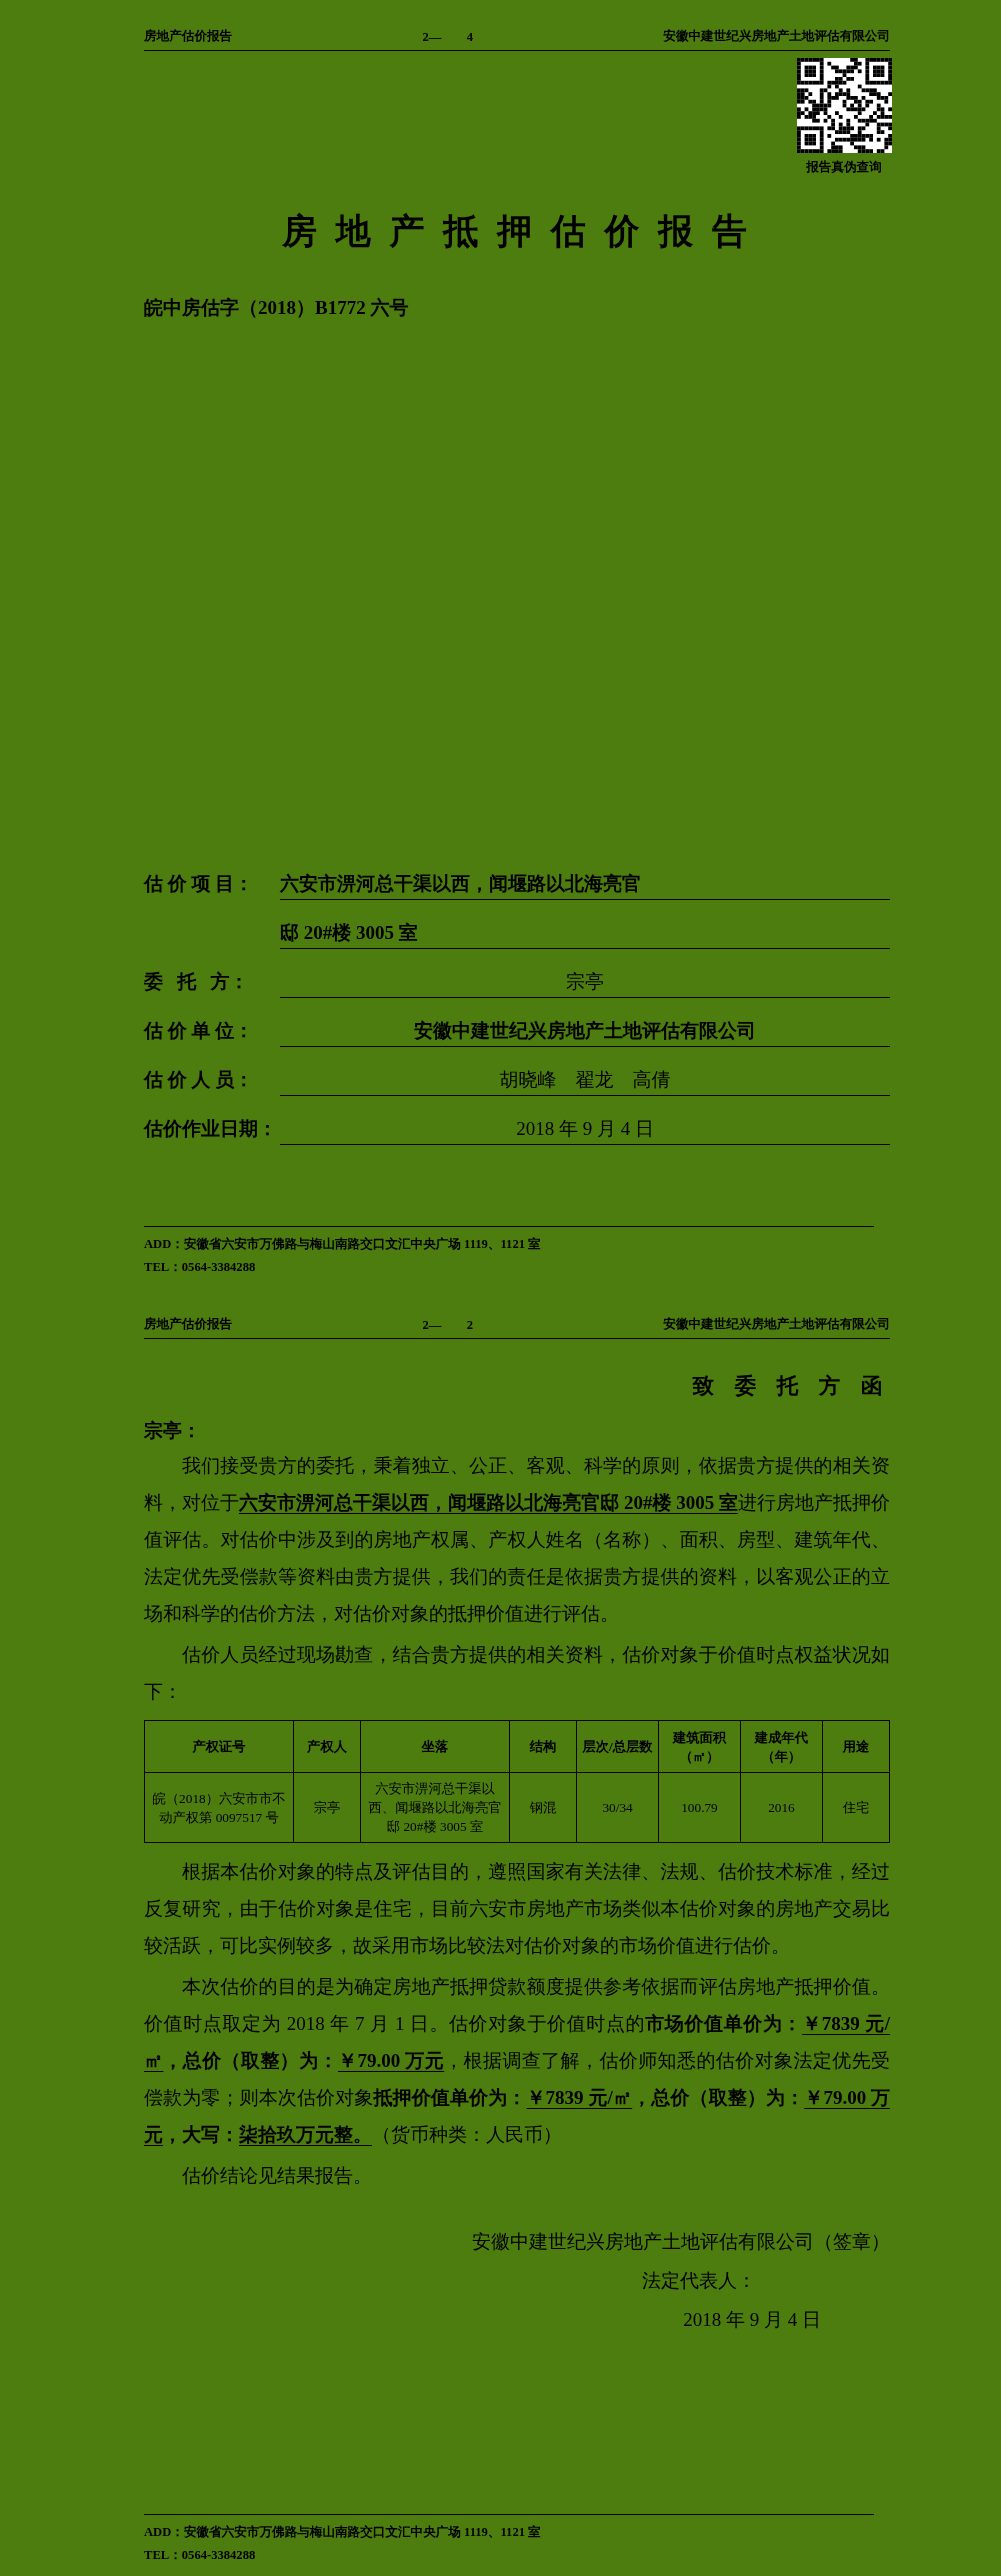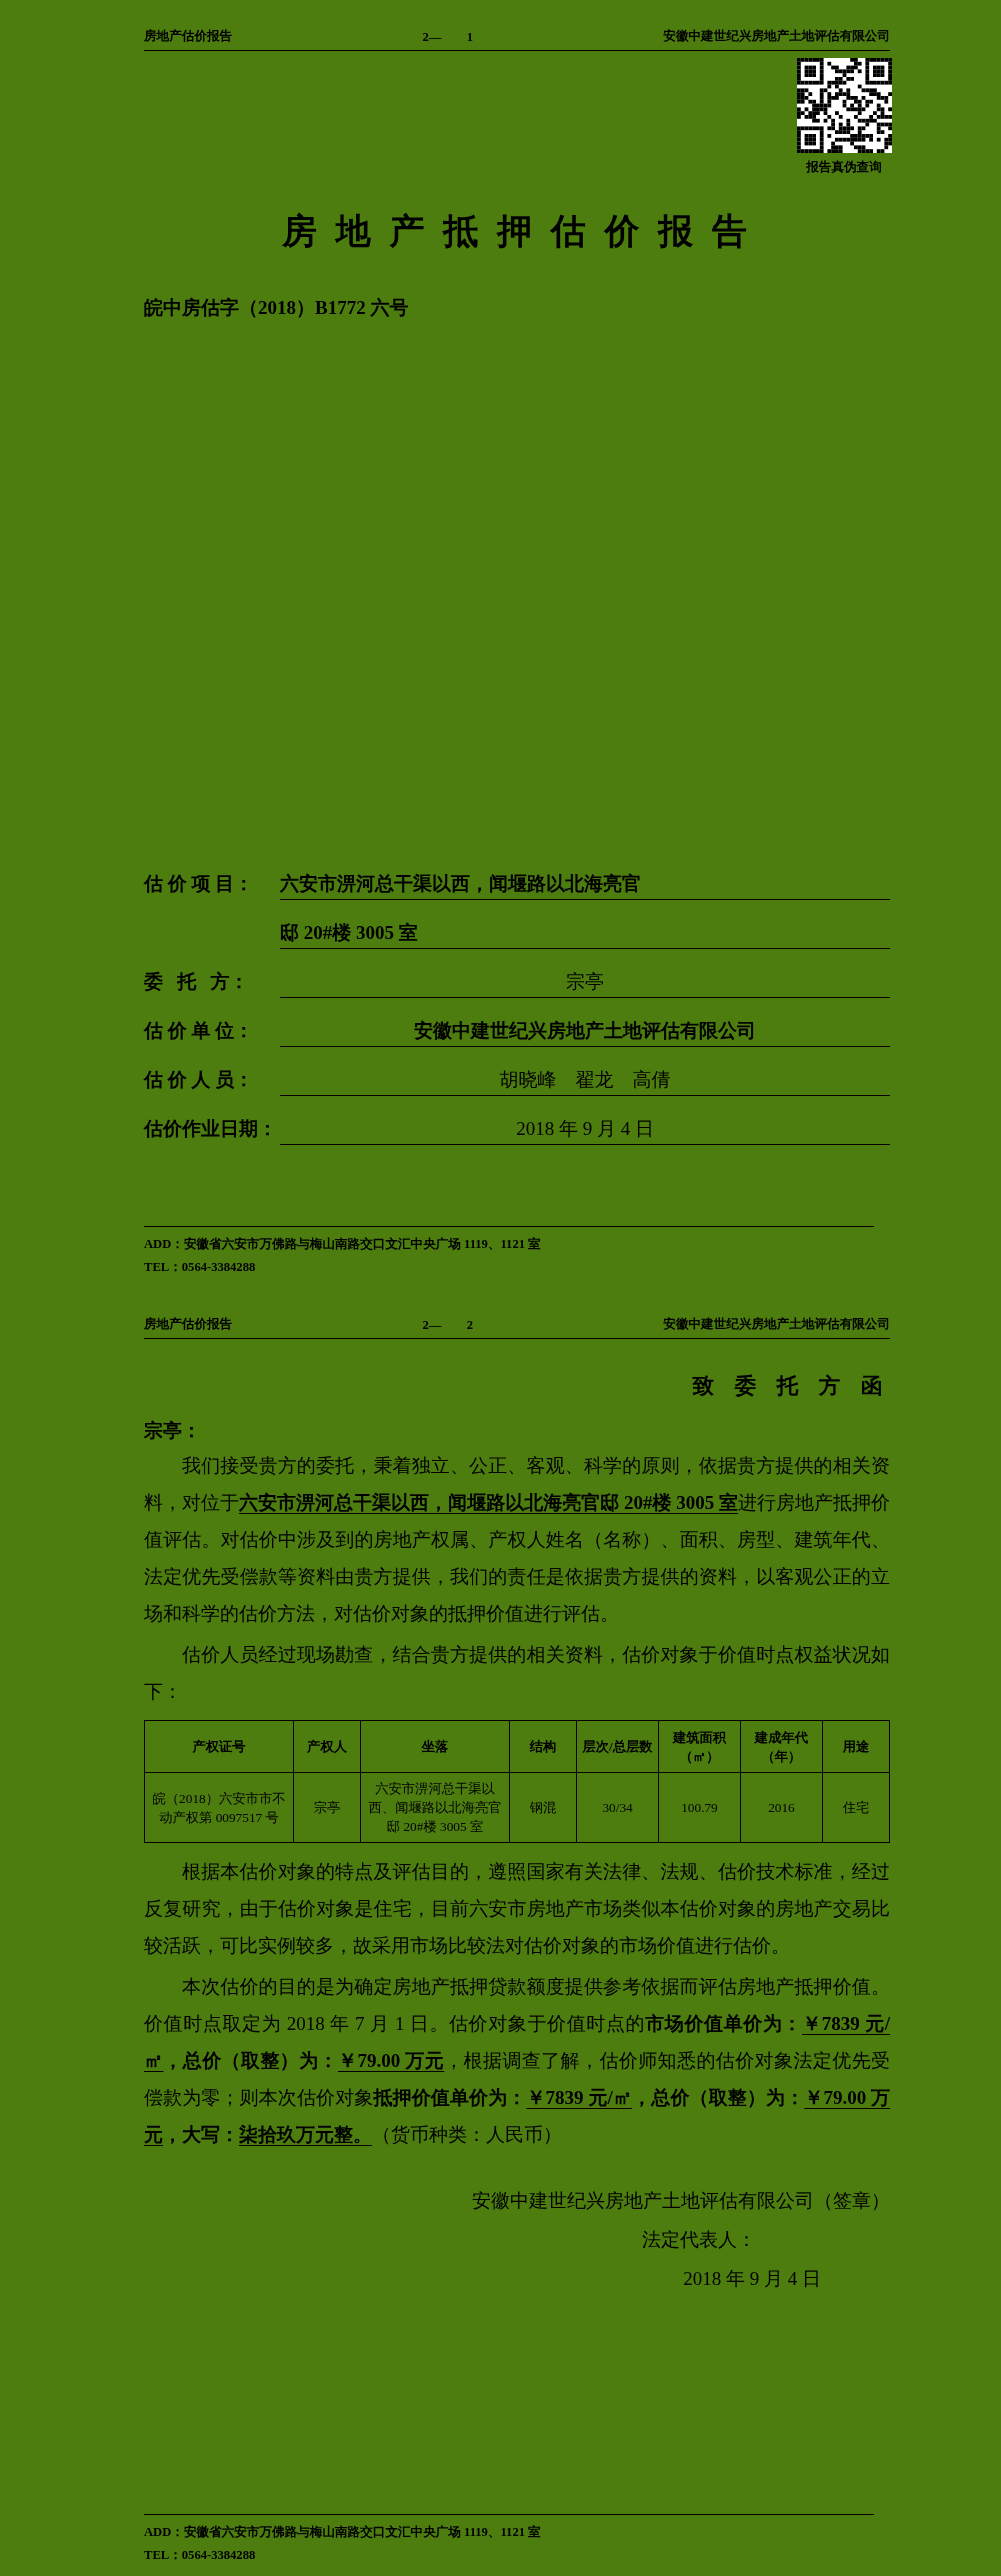--- a/index.html
+++ b/index.html
@@ -35,21 +35,21 @@
   .sig{margin-top:28px;font-size:19px;line-height:39px;text-align:right;}
   .sig-legal{padding-right:134px;}
   .sig-date{padding-right:69px;}
 </style>
 </head>
 <body>
 
 <div class="page">
   <div class="page-header">
     <span>房地产估价报告</span>
-    <span class="hdr-center">2—        1</span>
+    <span class="hdr-center">2—        4</span>
     <span>安徽中建世纪兴房地产土地评估有限公司</span>
   </div>
 
   <div class="qr-wrap">
     <svg xmlns="http://www.w3.org/2000/svg" viewBox="0 0 150 150">
         <rect width="150" height="150" fill="#fff"></rect>
         <rect x="0" y="0" width="6" height="6" fill="#000"></rect>
         <rect x="6" y="0" width="6" height="6" fill="#000"></rect>
         <rect x="12" y="0" width="6" height="6" fill="#000"></rect>
         <rect x="18" y="0" width="6" height="6" fill="#000"></rect>
@@ -434,20 +434,21 @@
           <td>30/34</td>
           <td>100.79</td>
           <td>2016</td>
           <td>住宅</td>
         </tr>
       </tbody>
   </table>
 
   <p class="body-p">根据本估价对象的特点及评估目的，遵照国家有关法律、法规、估价技术标准，经过反复研究，由于估价对象是住宅，目前六安市房地产市场类似本估价对象的房地产交易比较活跃，可比实例较多，故采用市场比较法对估价对象的市场价值进行估价。</p>
   <p class="body-p"><span>本次估价的目的是为确定房地产抵押贷款额度提供参考依据而评估房地产抵押价值。价值时点取定为 2018 年 7 月 1 日。估价对象于价值时点的</span><span class="b">市场价值单价为：</span><span class="b u">￥7839 元/㎡</span><span class="b">，</span><span class="b">总价（取整）为：</span><span class="b u">￥79.00 万元</span><span>，根据调查了解，估价师知悉的估价对象法定优先受偿款为零；则本次估价对象</span><span class="b">抵押价值单价为：</span><span class="b u">￥7839 元/㎡</span><span class="b">，总价（取整）为：</span><span class="b u">￥79.00 万元</span><span class="b">，大写：</span><span class="b u">柒拾玖万元整。</span><span>（货币种类：人民币）</span></p>
+  <p class="body-p">估价结论见结果报告。</p>
 
   <div class="sig">
     <div>安徽中建世纪兴房地产土地评估有限公司（签章）</div>
     <div class="sig-legal">法定代表人：</div>
     <div class="sig-date">2018 年 9 月 4 日</div>
   </div>
 
   <div class="page-footer">
     <div>ADD：安徽省六安市万佛路与梅山南路交口文汇中央广场 1119、1121 室</div>
     <div>TEL：0564-3384288</div>

